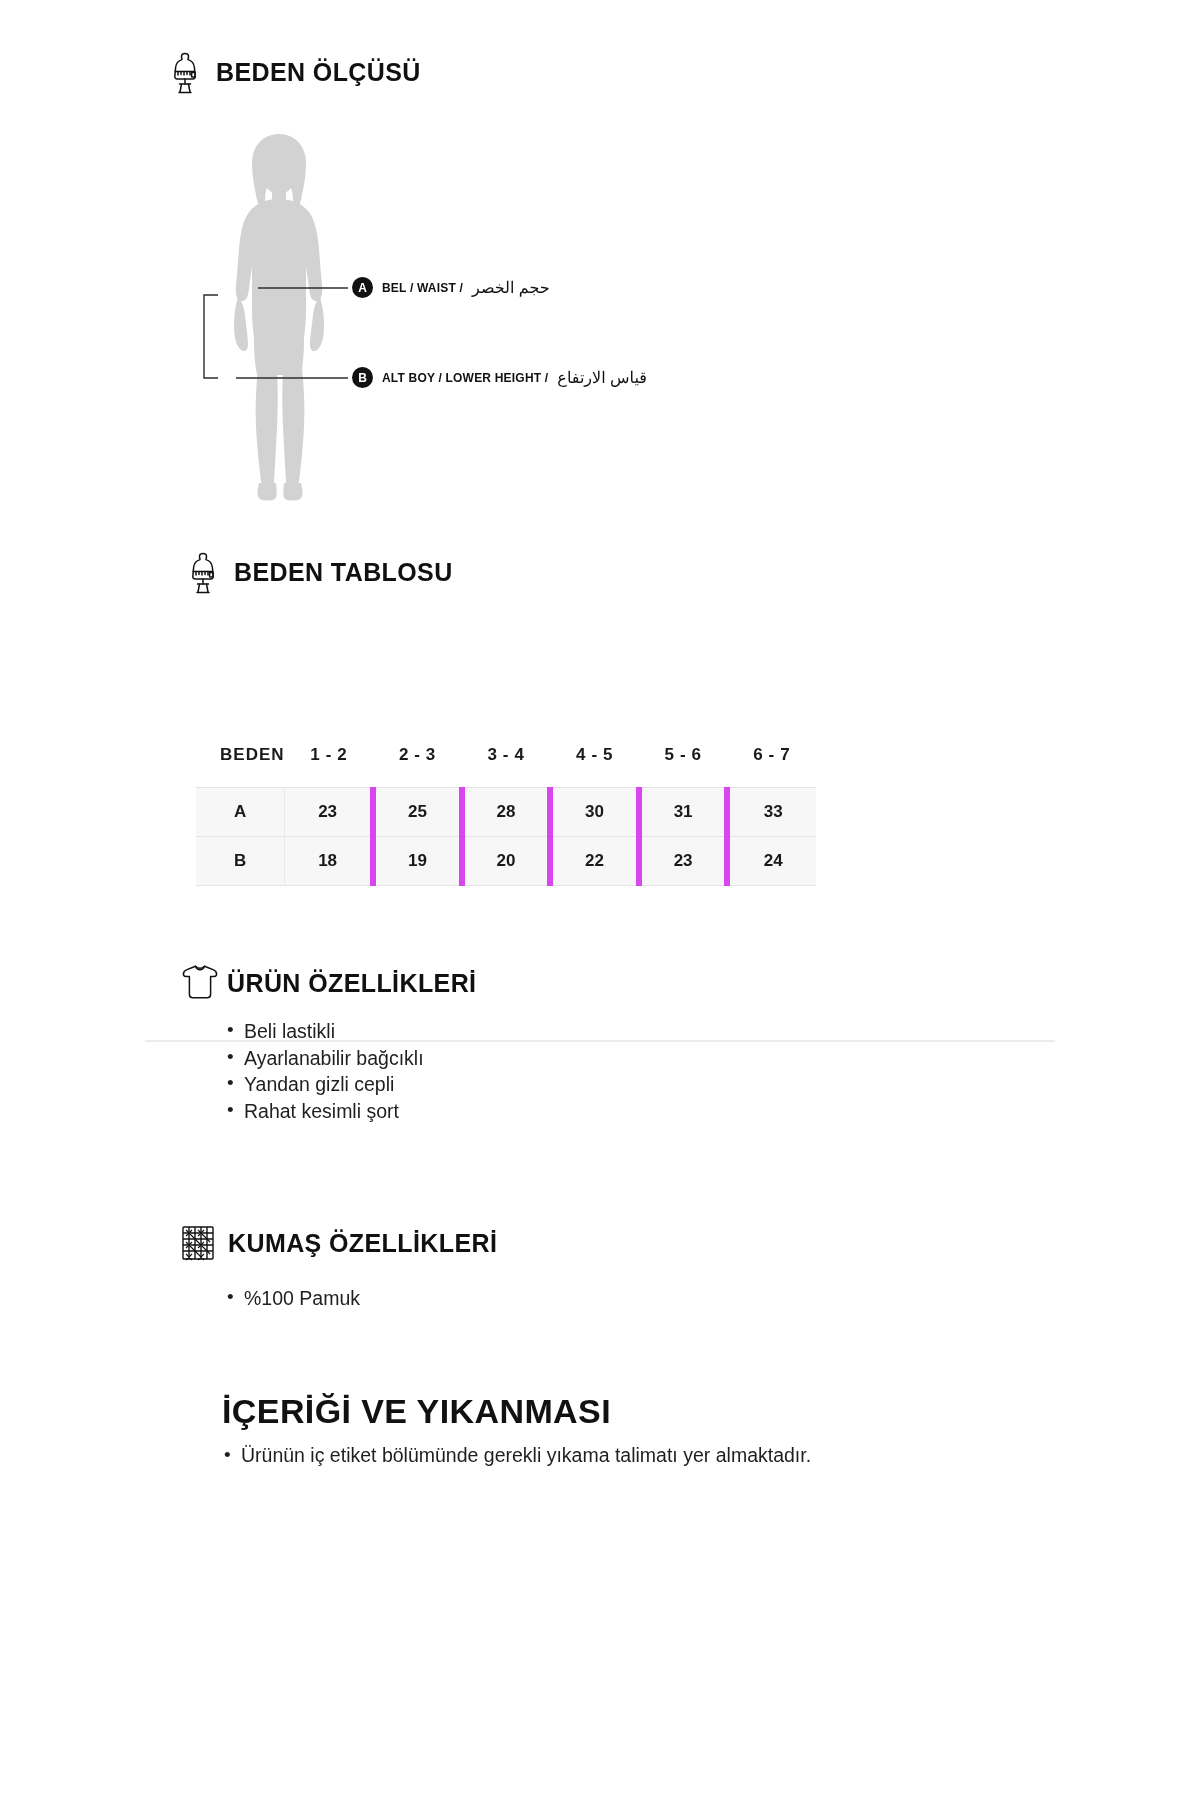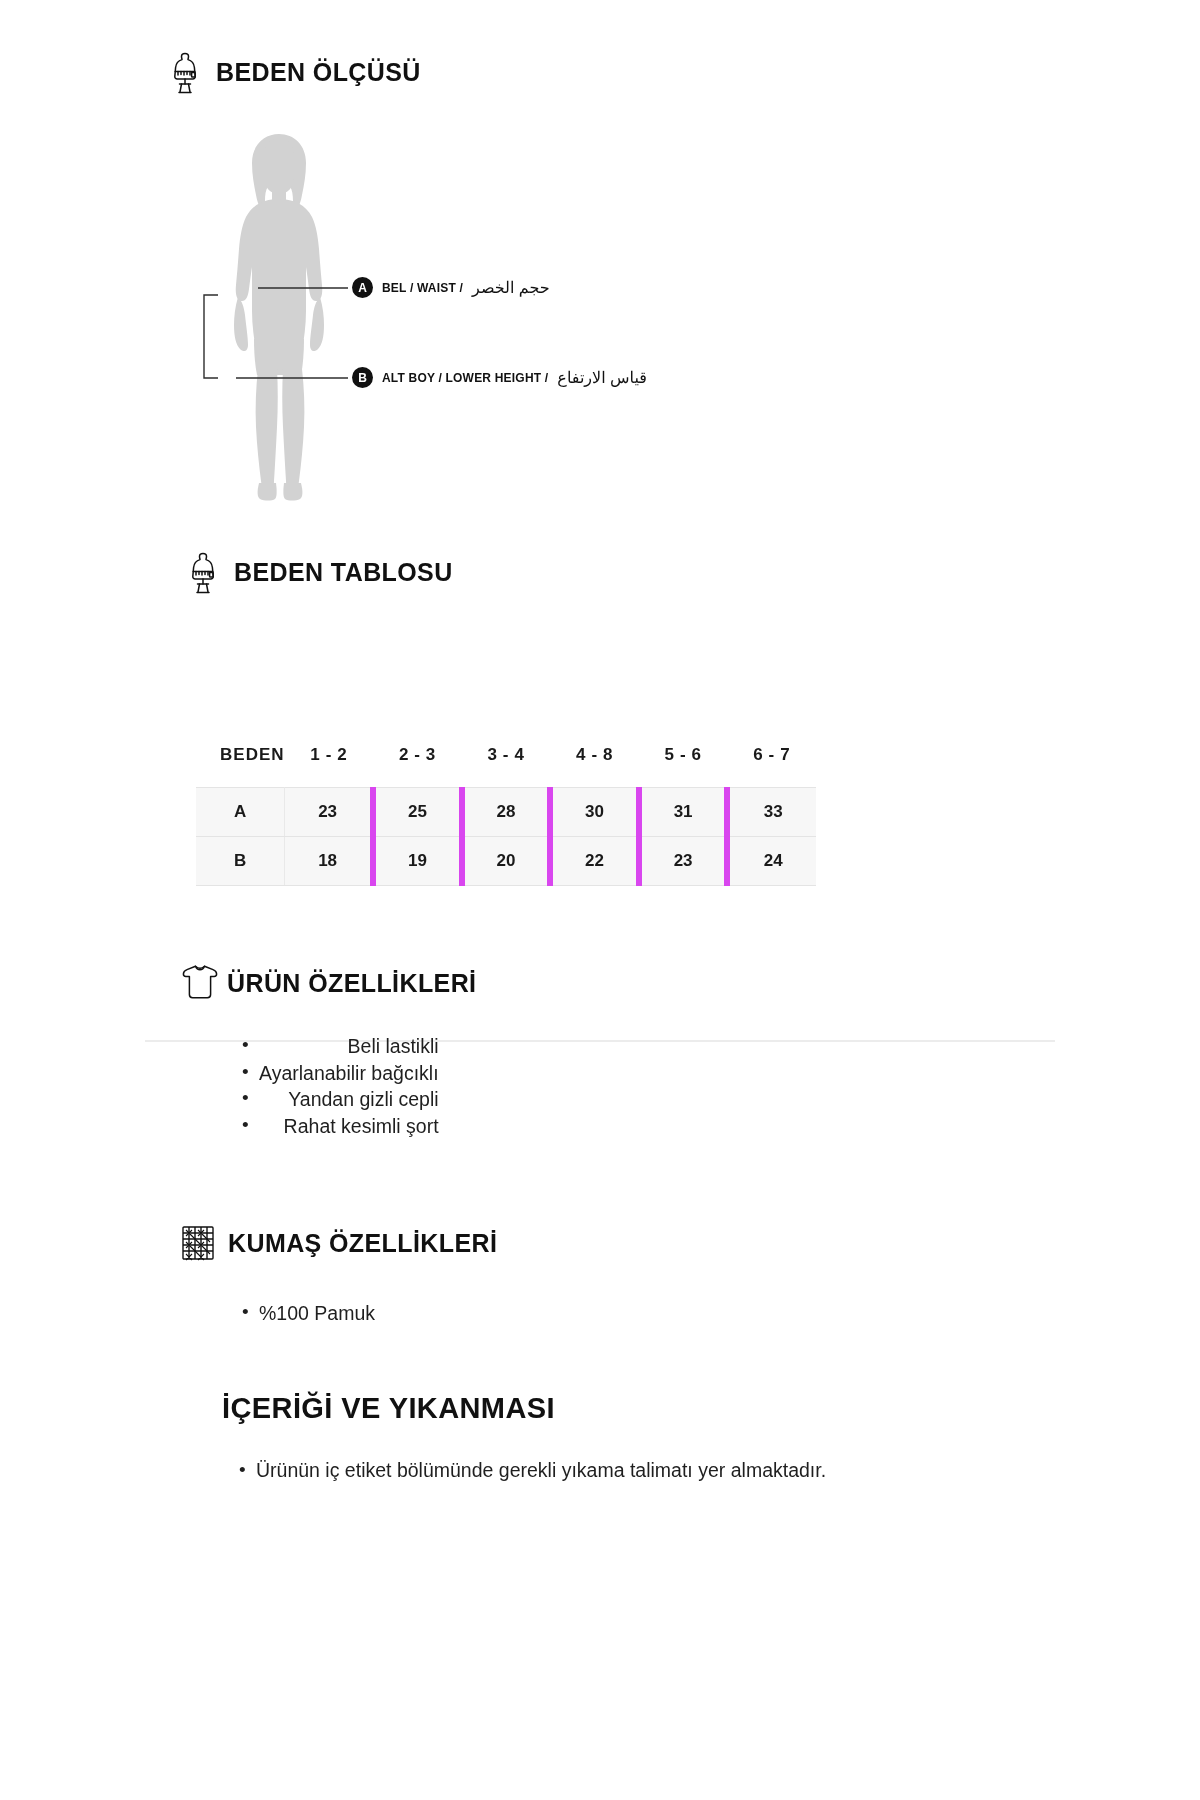--- a/index.html
+++ b/index.html
@@ -143,24 +143,23 @@
     left: 145px;
     top: 1040px;
     width: 910px;
     height: 2px;
     background: #ececec;
   }
 
   
   .bullet-list {
     position: absolute;
-    margin: 15px;
+    margin: 0;
     padding: 0;
     list-style: none;
-    text-align: right;
   }
   .bullet-list li {
     font-size: 19.5px;
     line-height: 26.5px;
     color: #1f1f1f;
     font-weight: 400;
     position: relative;
     padding-left: 17px;
   }
   .bullet-list li::before {
@@ -172,21 +171,21 @@
     color: #1f1f1f;
   }
   .wash-list li {
     max-width: 620px;
     white-space: normal;
     line-height: 27px;
   }
 
   .plain-head {
     position: absolute;
-    font-size: 29px;
+    font-size: 34px;
     font-weight: 700;
     letter-spacing: 0.4px;
     color: #111111;
     white-space: nowrap;
   }
 </style>
 </head>
 <body>
 
 <div class="page">
@@ -307,21 +306,21 @@
   </div>
 
   <div class="size-table-wrap">
     <table class="size-table">
       <thead>
         <tr>
           <th class="col-label">BEDEN</th>
           <th>1 - 2</th>
           <th>2 - 3</th>
           <th>3 - 4</th>
-          <th>4 - 8</th>
+          <th>4 - 5</th>
           <th>5 - 6</th>
           <th>6 - 7</th>
         </tr>
       </thead>
       <tbody>
         <tr>
           <td>A</td>
           <td>23</td>
           <td>25</td>
           <td>28</td>

